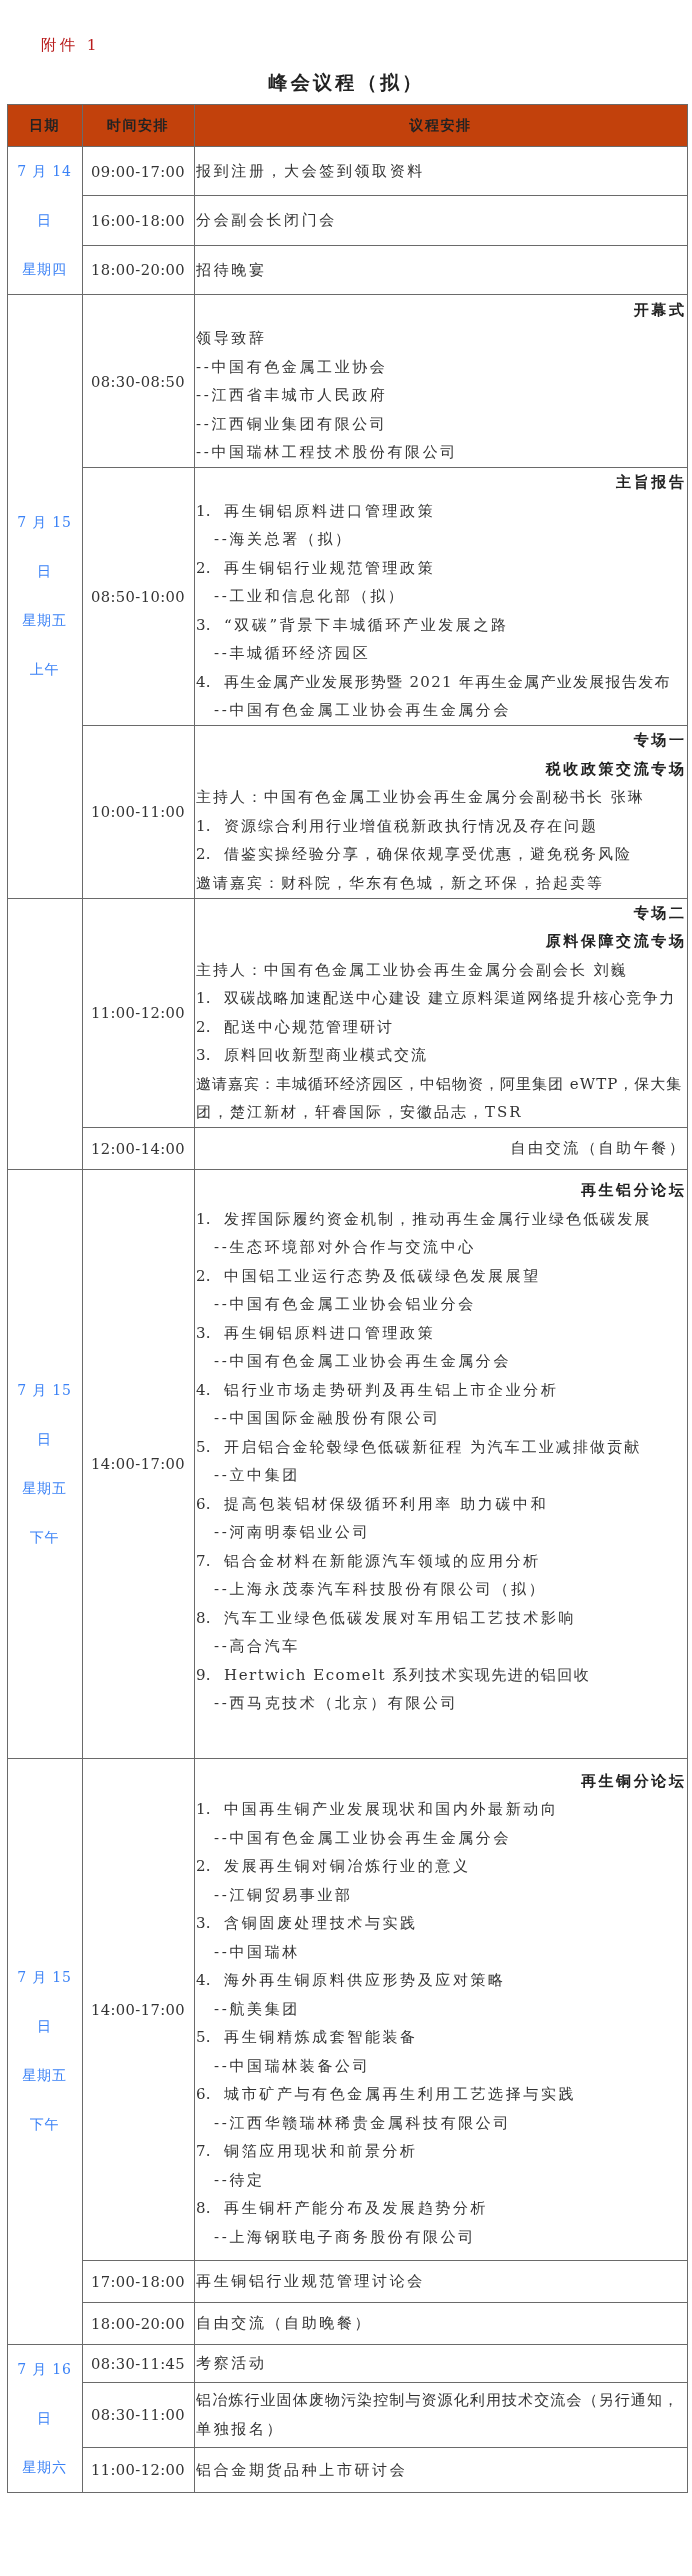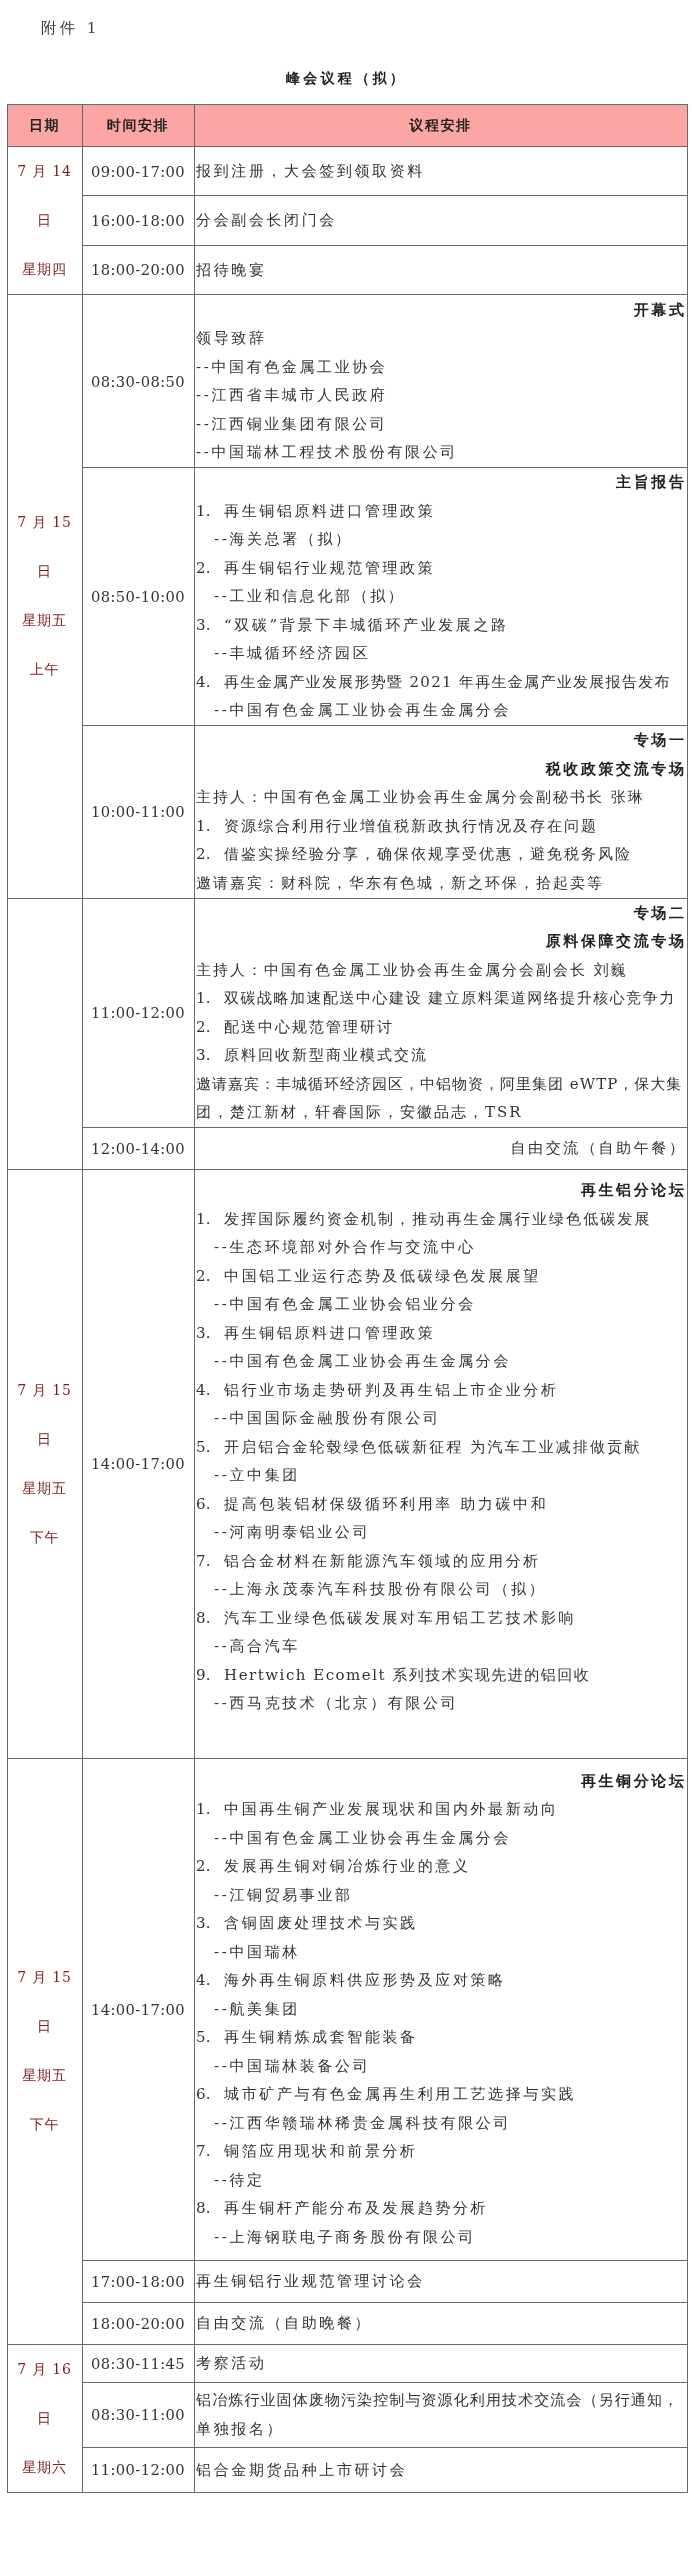--- a/index.html
+++ b/index.html
@@ -1,23 +1,23 @@
 <!DOCTYPE html>
 <html style="font-size:13px"><head>
 <meta charset="utf-8">
 <style>
   html, body { margin:0; padding:0; background:#ffffff; }
   body { width:693px; height:2576px; position:relative; font-family:"DejaVu Serif","Liberation Serif",serif; color:#2a2a2a; overflow:hidden; }
-  .attach { position:absolute; left:41px; top:18px; font-size:15.5px; letter-spacing:3.3px; color:#404040; }
-  .title { position:absolute; left:0; width:693px; top:70px; text-align:center; font-size:14px; letter-spacing:3.3px; font-weight:bold; color:#222; padding-left:0; }
+  .attach { position:absolute; left:41px; top:35px; font-size:15.5px; letter-spacing:3.3px; color:#b91c1c; }
+  .title { position:absolute; left:0; width:693px; top:70px; text-align:center; font-size:19px; letter-spacing:3.3px; font-weight:bold; color:#222; padding-left:0; }
   table { position:absolute; left:6.5px; top:104px; width:681px; border-collapse:collapse; table-layout:fixed; }
   td, th { border:1.2px solid #6a6a6a; padding:0; vertical-align:middle; }
-  th { background:#fca5a5; font-size:14px; font-weight:bold; height:41px; letter-spacing:1.6px; color:#222; }
+  th { background:#c2410c; font-size:14px; font-weight:bold; height:41px; letter-spacing:1.6px; color:#222; }
   col.c1 { width:75px; } col.c2 { width:112px; } col.c3 { width:493px; }
-  .date { text-align:center; font-size:14px; line-height:49px; letter-spacing:0.8px; color:#7f1d1d; }
+  .date { text-align:center; font-size:14px; line-height:49px; letter-spacing:0.8px; color:#3b82f6; }
   .date div { line-height:49px; }
   .time { text-align:center; font-size:14.7px; letter-spacing:0.4px; color:#333; font-family:"DejaVu Serif",serif; }
   .agenda { font-size:15px; line-height:28.5px; letter-spacing:2.6px; color:#333; padding-left:1.6px; }
   .agenda .line { white-space:nowrap; overflow:hidden; }
   .agenda .head { text-align:right; font-weight:bold; color:#222; }
   .agenda .sub { padding-left:18px; }
   .agenda .item { padding-left:0; }
   .agenda .num { display:inline-block; width:28px; letter-spacing:0; }
   .center { text-align:right; }
 </style>

